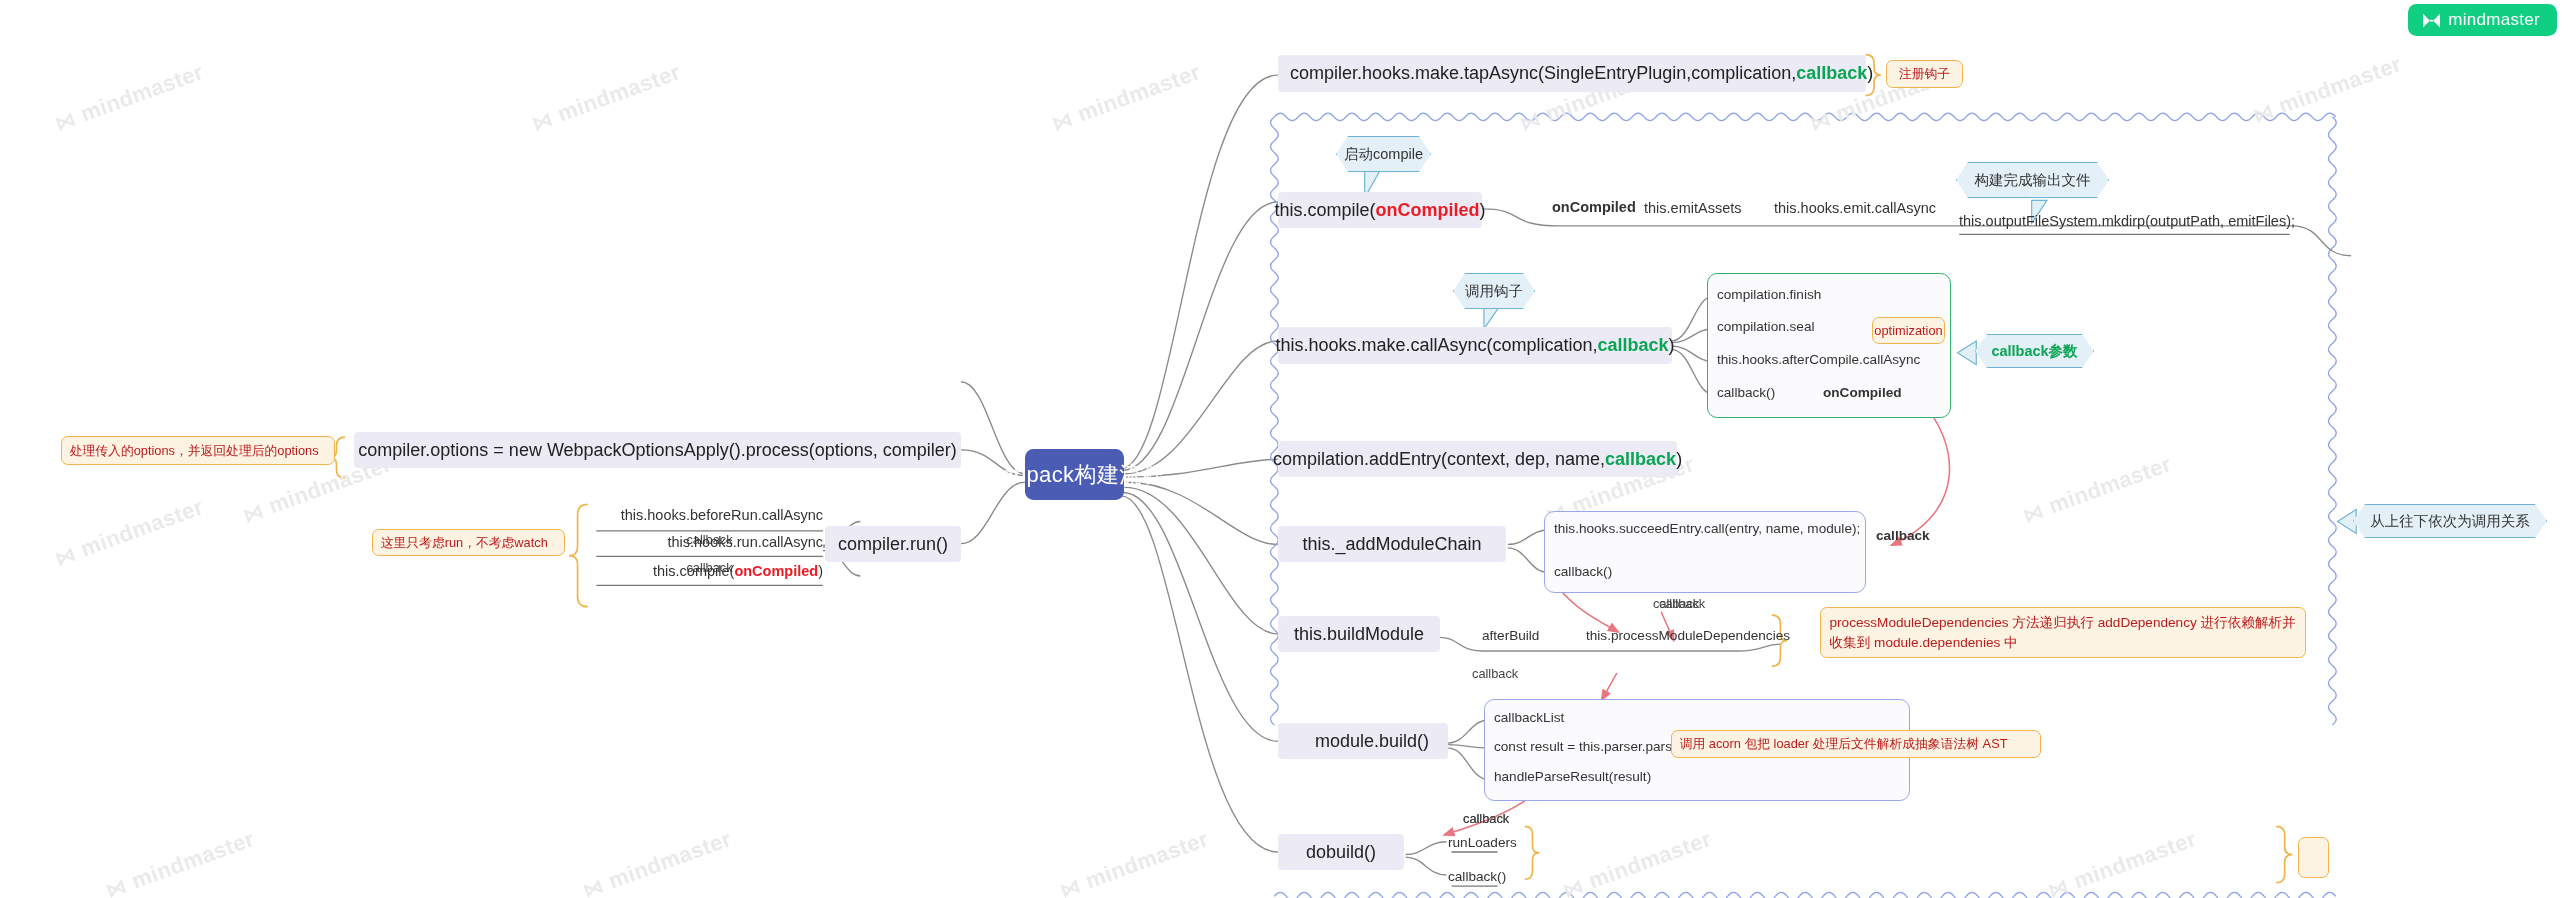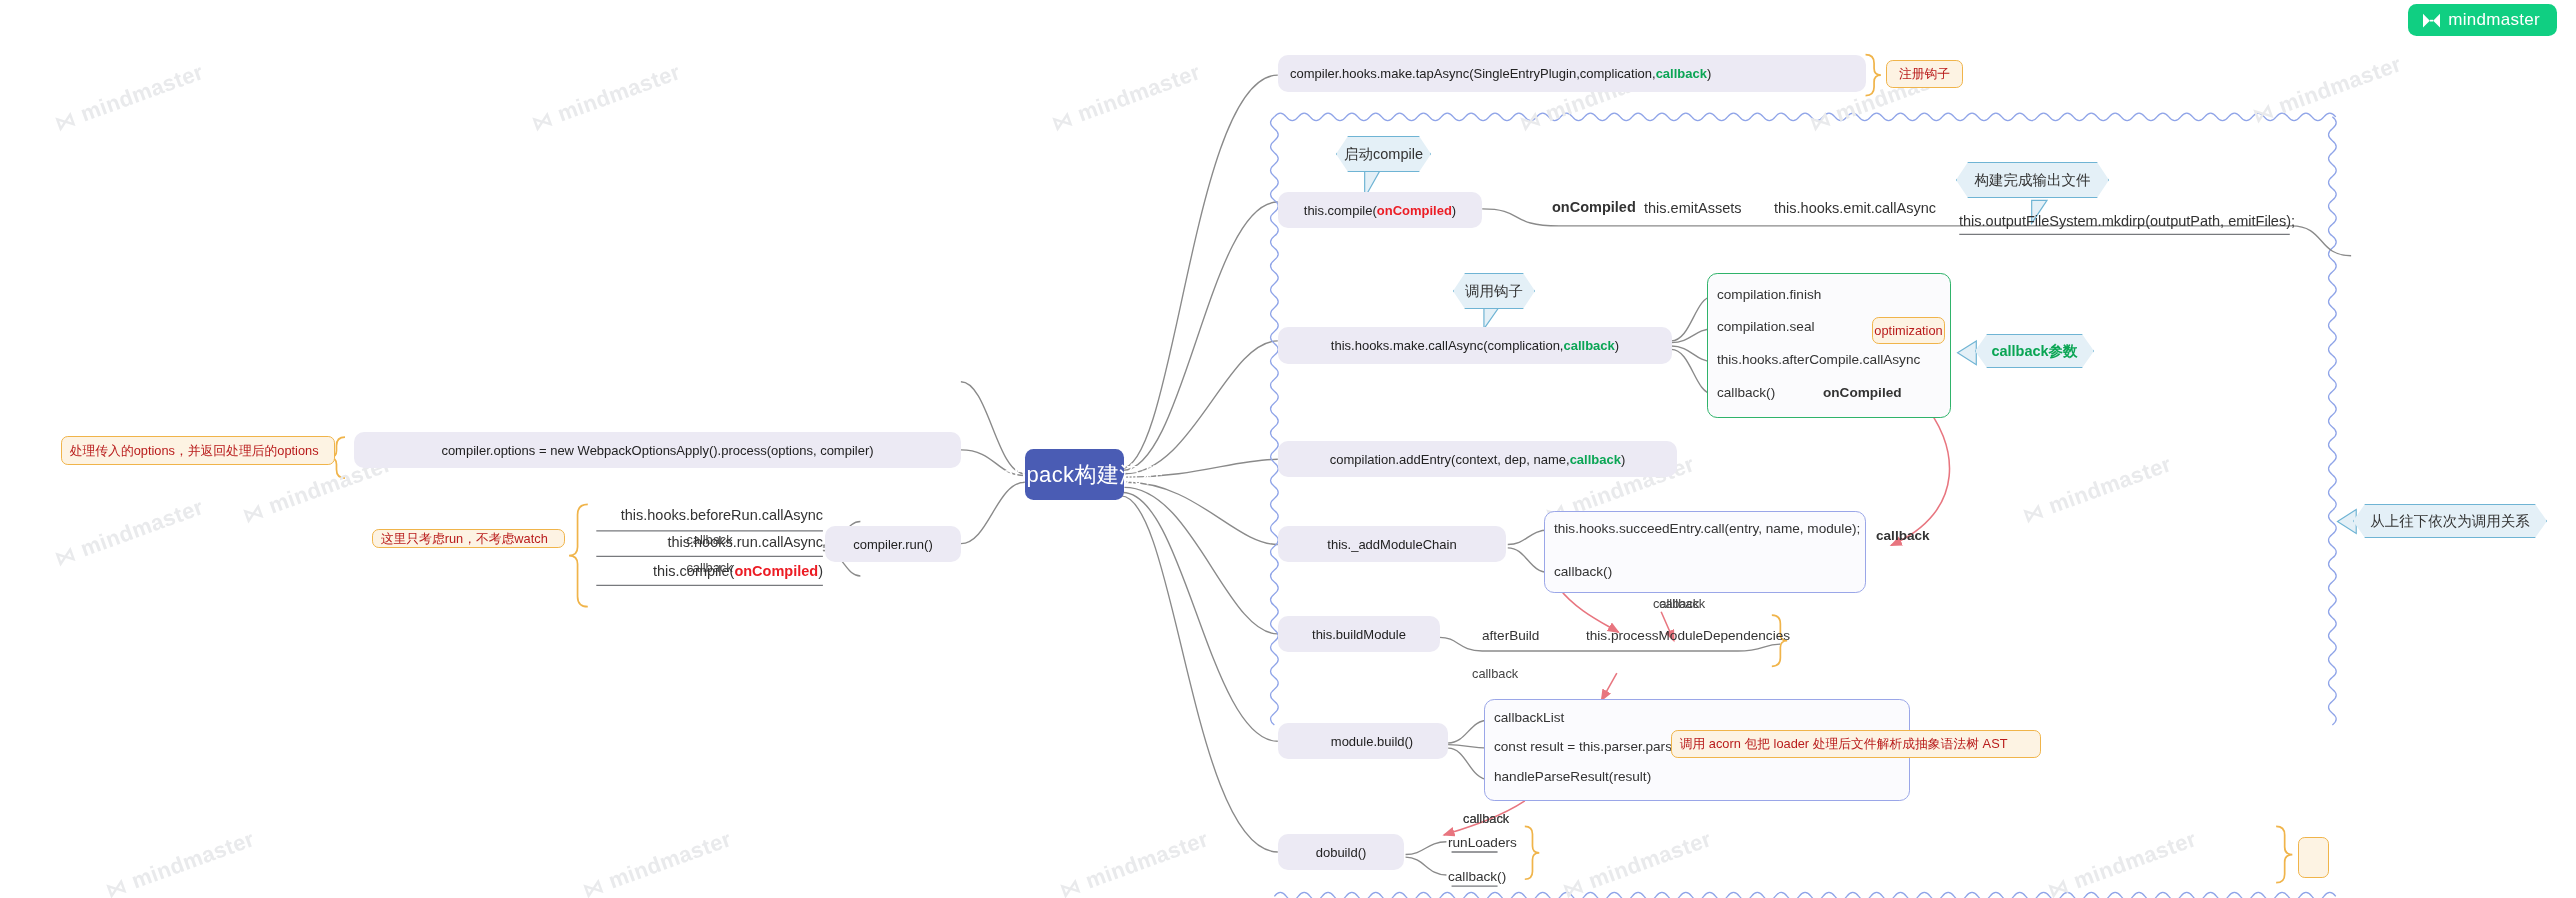--- a/index.html
+++ b/index.html
@@ -14,23 +14,23 @@
   
   .wm{
     position:absolute;color:#e9eaec;font-size:22px;font-weight:700;
     transform:rotate(-20deg);white-space:nowrap;user-select:none;
     letter-spacing:0.4px;
   }
   .wm .wmk{display:inline-block;margin-right:6.8px;font-size:20.4px;}
 
   
   .node{
-    position:absolute;background:#eceaf4;border-radius:10px;
+    position:absolute;background:#eceaf4;border-radius:4px;
     display:flex;align-items:center;justify-content:center;
-    color:#222;font-size:13px;white-space:nowrap;padding:0 12px;
+    color:#222;font-size:18px;white-space:nowrap;padding:0 12px;
     box-sizing:border-box;
   }
   .node.center{
     background:#4a5cb4;color:#fff;border-radius:8.5px;font-size:22px;
     letter-spacing:0.4px;
   }
   .cb-green{color:#0aa554;font-weight:700;}
   .cb-red{color:#ec1c24;font-weight:700;}
 
   
@@ -275,21 +275,21 @@
   <div class="node" style="left:354px;top:432px;width:607px;height:36px;">
     <span>compiler.options = new WebpackOptionsApply().process(options, compiler)</span>
   </div>
   <div class="note tight" style="left:61px;top:436px;width:274px;height:29px;display:flex;align-items:center;">
     <span>处理传入的options，并返回处理后的options</span>
   </div>
 
   <div class="node" style="left:825px;top:526px;width:136px;height:36px;">
     <span>compiler.run()</span>
   </div>
-  <div class="note tight" style="left:372px;top:529px;width:193px;height:19px;display:flex;align-items:center;">
+  <div class="note tight" style="left:372px;top:529px;width:193px;height:27px;display:flex;align-items:center;">
     <span>这里只考虑run，不考虑watch</span>
   </div>
 
   <div class="plain" style="left:596px;top:507px;width:227px;text-align:right;">
     <span>this.hooks.beforeRun.callAsync</span>
   </div>
   <div class="lbl-cb" style="left:596px;top:532px;width:227px;text-align:center;">
     <span>callback</span>
   </div>
   <div class="plain" style="left:596px;top:534px;width:227px;text-align:right;">
@@ -392,20 +392,23 @@
 
   <div class="node" style="left:1278px;top:616px;width:162px;height:36px;">
     <span>this.buildModule</span>
   </div>
   <div class="plain sm" style="left:1482px;top:628px;text-align:center;">
     <span>afterBuild</span>
   </div>
   <div class="plain sm" style="left:1586px;top:628px;">
     <span>this.processModuleDependencies</span>
   </div>
+  <div class="note" style="left:1820px;top:607px;width:486px;height:51px;">
+    <span>processModuleDependencies 方法递归执行 addDependency 进行依赖解析并收集到 module.dependenies 中</span>
+  </div>
   <div class="lbl-cb" style="left:1653px;top:596px;">
     <span>callback</span>
   </div>
   <div class="lbl-cb" style="left:1472px;top:666px;">
     <span>callback</span>
   </div>
 
   <div class="node" style="left:1278px;top:723px;width:170px;height:36px;padding-left:30px;">
     <span>module.build()</span>
   </div>

